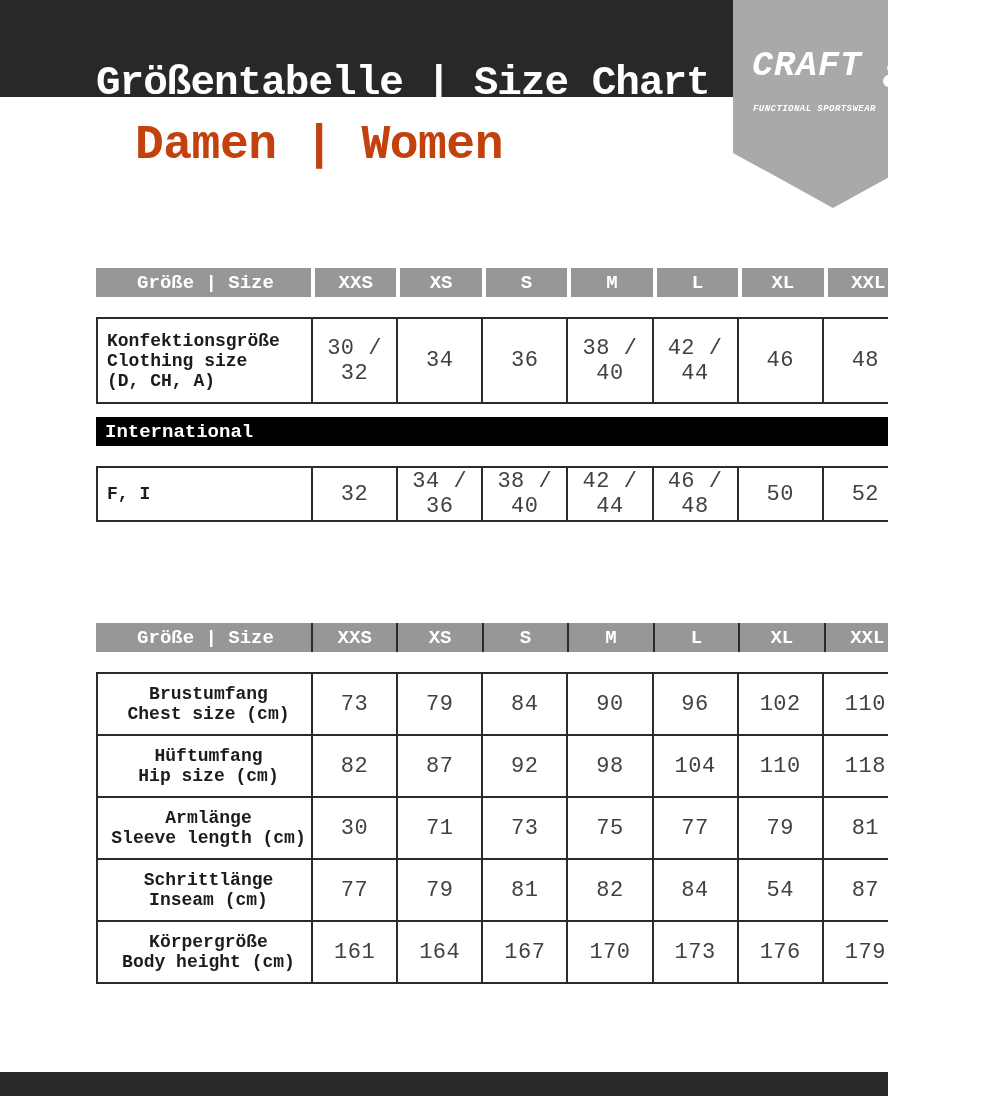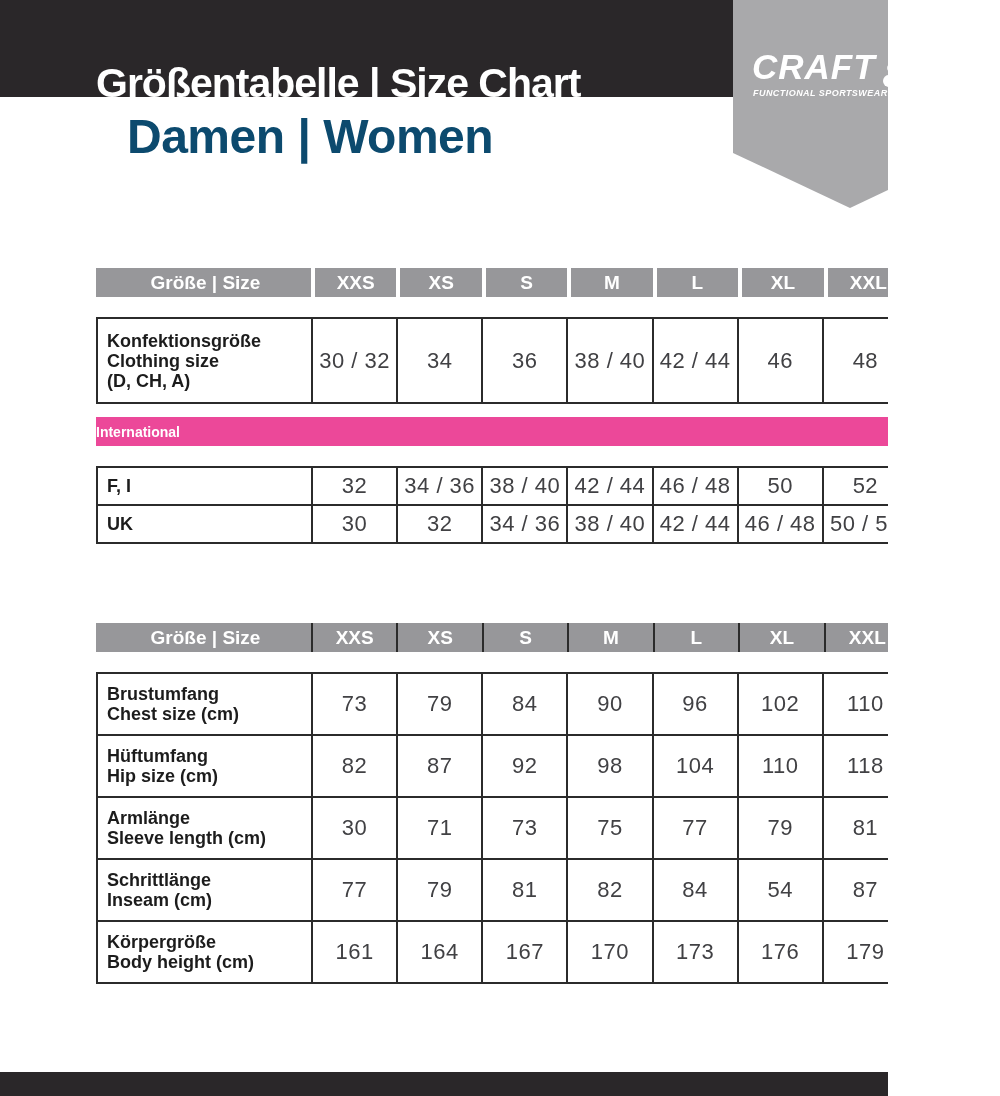--- a/index.html
+++ b/index.html
@@ -1,59 +1,59 @@
 <!DOCTYPE html>
 <html><head>
 <meta charset="utf-8">
 <style>
   html,body{margin:0;padding:0;background:#fff;}
   .page{position:relative;width:888px;height:1096px;background:#ffffff;overflow:hidden;
-        font-family:Liberation Sans, sans-serif;}
+        font-family:Liberation Mono, monospace;}
 
   
   .top-bar{position:absolute;left:0;top:0;width:1000px;height:97px;background:#2a2729;}
   .main-title{position:absolute;left:96px;bottom:-7px;margin:0;color:#ffffff;
               font-size:41px;line-height:1;font-weight:bold;letter-spacing:-1px;white-space:nowrap;}
-  .subtitle{position:absolute;left:123px;top:109px;margin:4px;color:#0c4a6e;
+  .subtitle{position:absolute;left:123px;top:109px;margin:12px;color:#c2410c;
             font-size:48px;line-height:1;font-weight:bold;letter-spacing:-0.5px;white-space:nowrap;}
 
   
   .ribbon{position:absolute;left:733px;top:0;width:200px;height:208px;background:#a9a9ab;
-          clip-path:polygon(0 0,100% 0,100% 73.5%,50% 100%,0 73.5%);z-index:3;padding-left:34px;}
+          clip-path:polygon(0 0,100% 0,100% 73.5%,50% 100%,0 73.5%);z-index:3;}
   .brand{position:absolute;left:19px;top:49px;color:#fff;font-size:35px;line-height:1;
          font-weight:bold;font-style:italic;letter-spacing:1px;}
   .dots{position:absolute;left:148px;top:47px;width:42px;height:42px;}
-  .tagline{position:absolute;left:20px;top:88px;color:#fff;font-size:9px;
+  .tagline{position:absolute;left:20px;top:104px;color:#fff;font-size:9px;
            font-weight:bold;font-style:italic;letter-spacing:0.45px;white-space:nowrap;}
 
   
   .table-block{position:absolute;left:96px;width:813px;}
   .t1{top:268px;}
   .t2{top:623px;}
 
   .size-header{display:grid;grid-template-columns:215px repeat(7,1fr);height:29px;}
   .size-header>div{background:#97979a;color:#fff;font-weight:bold;font-size:19px;
                    display:flex;align-items:center;justify-content:center;}
   .size-header.light>div+div{border-left:4px solid #ffffff;}
   .size-header.dark>div+div{border-left:2px solid #2b2b2b;}
   .sh-label{justify-content:flex-start;padding-left:4px;}
 
-  .intl-bar{margin-top:13px;height:29px;background:#ec4899;color:#fff;font-weight:bold;
-            font-size:14px;display:flex;align-items:center;}
+  .intl-bar{margin-top:13px;height:29px;background:#000000;color:#fff;font-weight:bold;
+            font-size:19px;display:flex;align-items:center;padding-left:9px;}
 
   .body-table{border-collapse:collapse;table-layout:fixed;width:813px;margin-top:20px;background:#fff;}
   .col-label{width:215px;}
   .body-table td{border:2px solid #2b2b2b;}
   td.lbl{padding-left:9px;font-weight:bold;font-size:18px;line-height:20px;color:#1c1c1c;
          text-align:left;vertical-align:middle;}
   td.val{text-align:center;vertical-align:middle;font-size:22px;font-weight:normal;
          color:#414144;letter-spacing:0.5px;}
   .tA td{height:81px;}
   .tB td{height:34px;}
-  .tC td{height:58px;}
+  .tC td{height:58px;text-align:center;}
 
   
   .bottom-bar{position:absolute;left:0;top:1072px;width:1000px;height:24px;background:#2a2729;}
 </style>
 </head>
 <body>
 
 <div class="page">
 
   <header class="top-bar">
@@ -124,30 +124,20 @@
         <tr>
           <td class="lbl">F, I</td>
           <td class="val" colspan="2">32</td>
           <td class="val" colspan="2">34 / 36</td>
           <td class="val" colspan="2">38 / 40</td>
           <td class="val" colspan="2">42 / 44</td>
           <td class="val" colspan="2">46 / 48</td>
           <td class="val" colspan="2">50</td>
           <td class="val" colspan="2">52</td>
         </tr>
-        <tr>
-          <td class="lbl">UK</td>
-          <td class="val" colspan="2">30</td>
-          <td class="val" colspan="2">32</td>
-          <td class="val" colspan="2">34 / 36</td>
-          <td class="val" colspan="2">38 / 40</td>
-          <td class="val" colspan="2">42 / 44</td>
-          <td class="val" colspan="2">46 / 48</td>
-          <td class="val" colspan="2">50 / 52</td>
-        </tr>
       </tbody>
     </table>
   </section>
 
   <section class="table-block t2">
     <div class="size-header dark">
       <div class="sh-label">Größe | Size</div>
       <div>XXS</div>
       <div>XS</div>
       <div>S</div>

